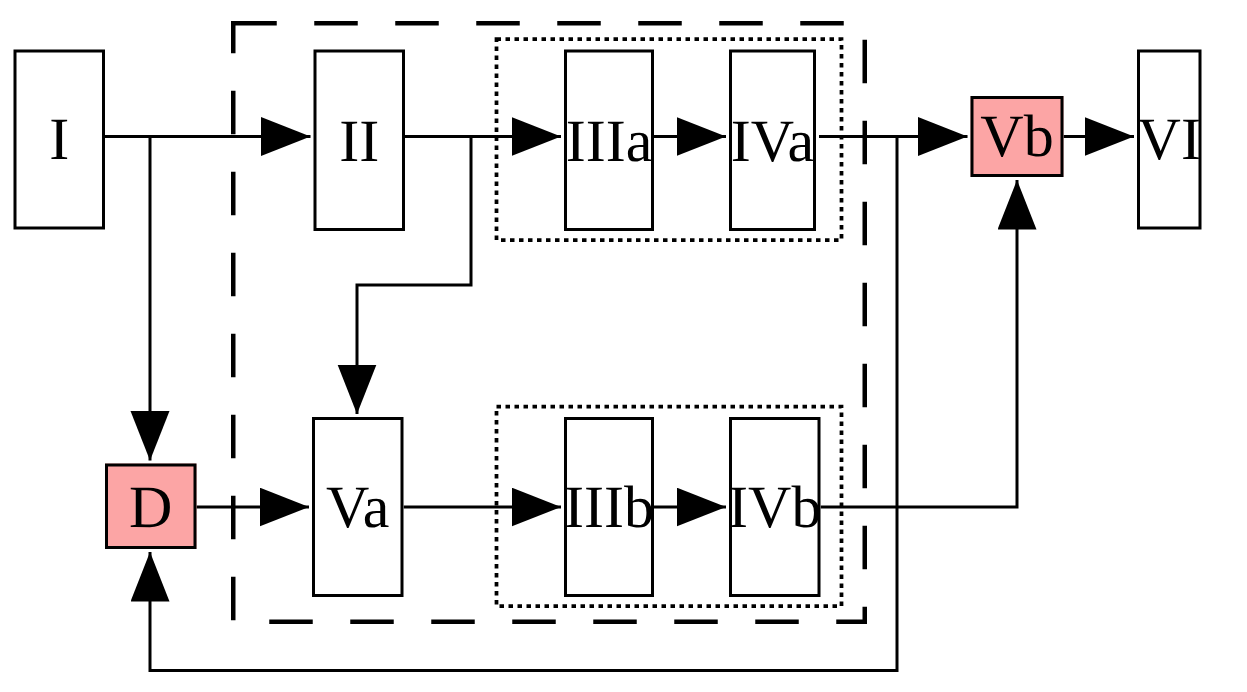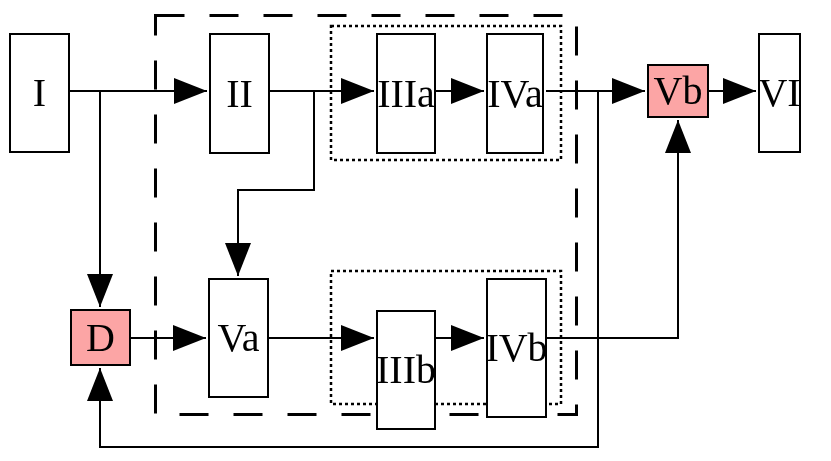--- a/index.html
+++ b/index.html
@@ -49,22 +49,22 @@
   .node.shaded { background: #fca5a5; }
   
   .pos-i    { left: 9px;   top: 33px;  width: 61px; height: 120px; }
   .pos-ii   { left: 209px; top: 33px;  width: 61px; height: 121px; }
   .pos-iiia { left: 376px; top: 33px;  width: 60px; height: 121px; }
   .pos-iva  { left: 486px; top: 33px;  width: 58px; height: 121px; }
   .pos-vb   { left: 647px; top: 64px;  width: 62px; height: 54px;  }
   .pos-vi   { left: 758px; top: 33px;  width: 43px; height: 120px; }
   .pos-d    { left: 70px;  top: 309px; width: 61px; height: 57px;  }
   .pos-va   { left: 208px; top: 278px; width: 61px; height: 120px; }
-  .pos-iiib { left: 376px; top: 278px; width: 60px; height: 120px; margin-top: 32px; }
-  .pos-ivb  { left: 486px; top: 278px; width: 61px; height: 140px; }
+  .pos-iiib { left: 376px; top: 278px; width: 60px; height: 120px; }
+  .pos-ivb  { left: 486px; top: 278px; width: 61px; height: 120px; }
 </style>
 </head>
 <body>
 
 <div id="canvas">
 
   <svg id="wires" viewBox="0 0 831 461" xmlns="http://www.w3.org/2000/svg">
     <defs>
       <marker id="arr" markerUnits="userSpaceOnUse" markerWidth="34" markerHeight="27" refX="33" refY="13" orient="auto">
         <path d="M0 0 L33 13 L0 26 Z" fill="#000000"></path>

